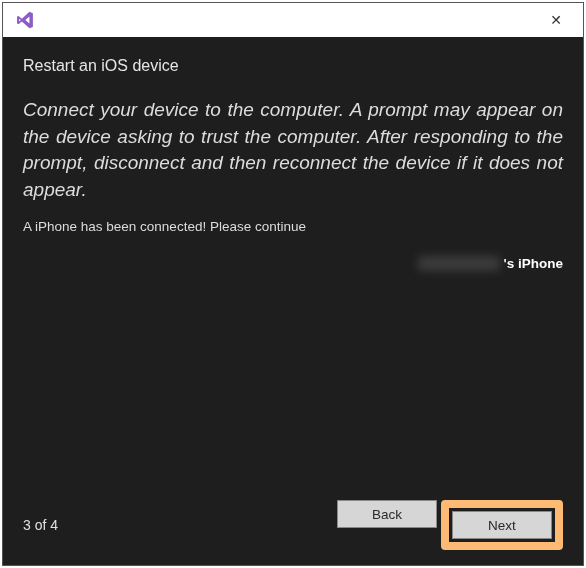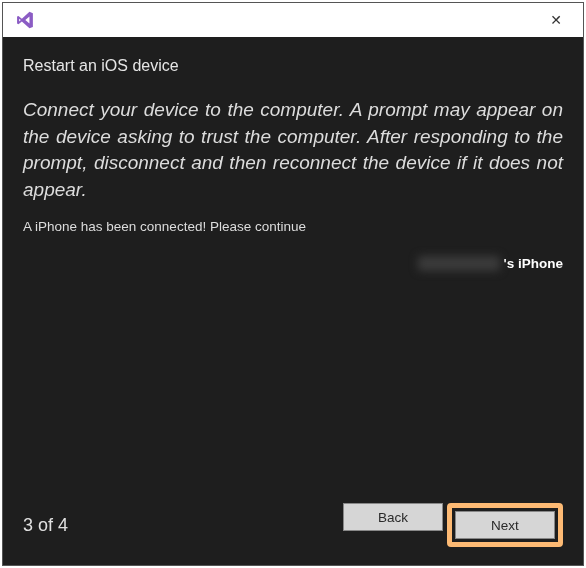--- a/index.html
+++ b/index.html
@@ -104,21 +104,21 @@
       font-weight: 600;
     }
     .footer {
       margin-top: auto;
       display: flex;
       align-items: center;
       justify-content: space-between;
       height: 40px;
     }
     .page-indicator {
-      font-size: 18px;
+      font-size: 14px;
       font-weight: 300;
       color: #e0e0e0;
     }
     .buttons {
       display: flex;
       gap: 4px;
     }
     .btn {
       width: 100px;
       height: 28px;
@@ -126,21 +126,21 @@
       border: 1px solid #888;
       color: #2a2a2a;
       font-size: 13.5px;
       font-family: inherit;
       cursor: pointer;
       display: flex;
       align-items: center;
       justify-content: center;
     }
     .next-wrap {
-      border: 5px solid #fdba74;
+      border: 8px solid #fdba74;
       border-radius: 4px;
       padding: 3px;
     }
     .next-wrap .btn {
       margin: 0;
     }
   </style>
 </head>
 <body>
 

